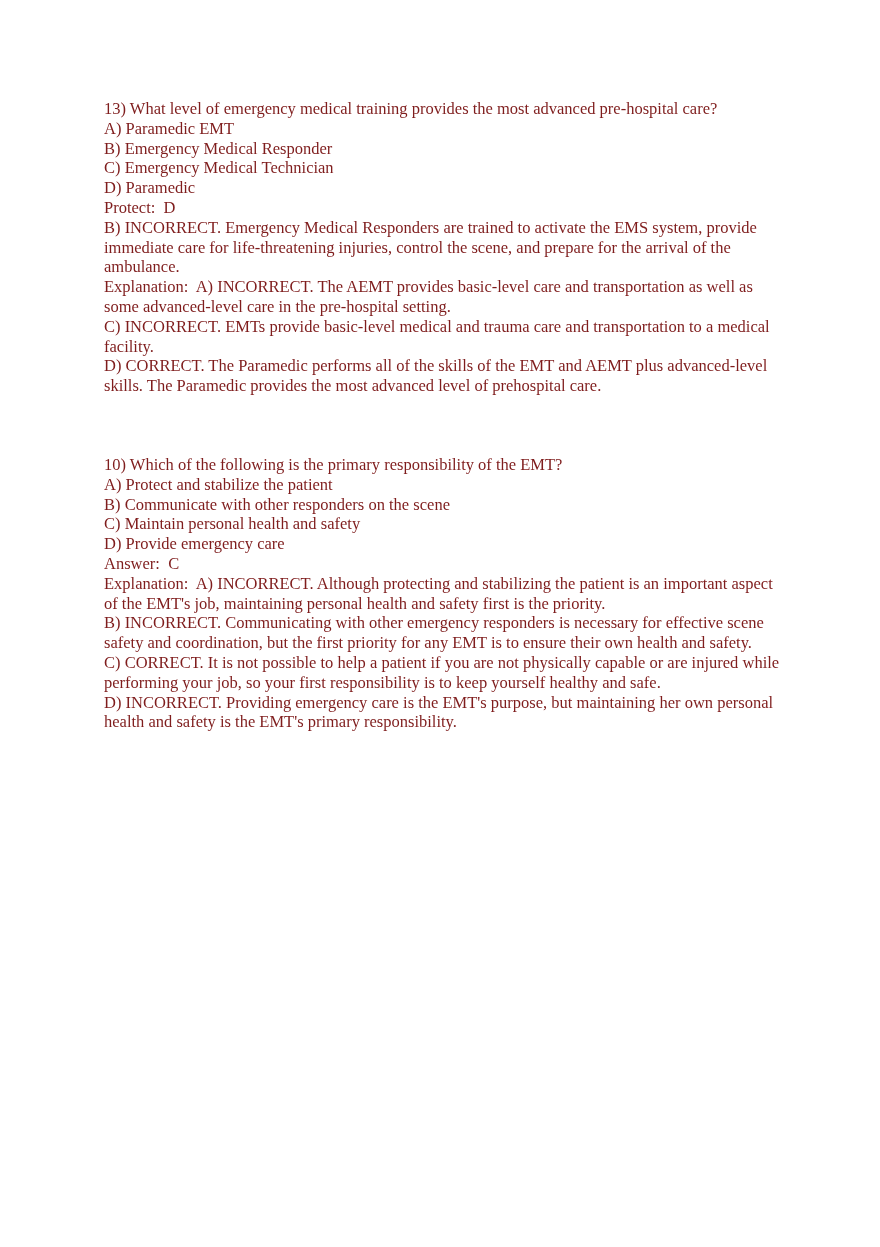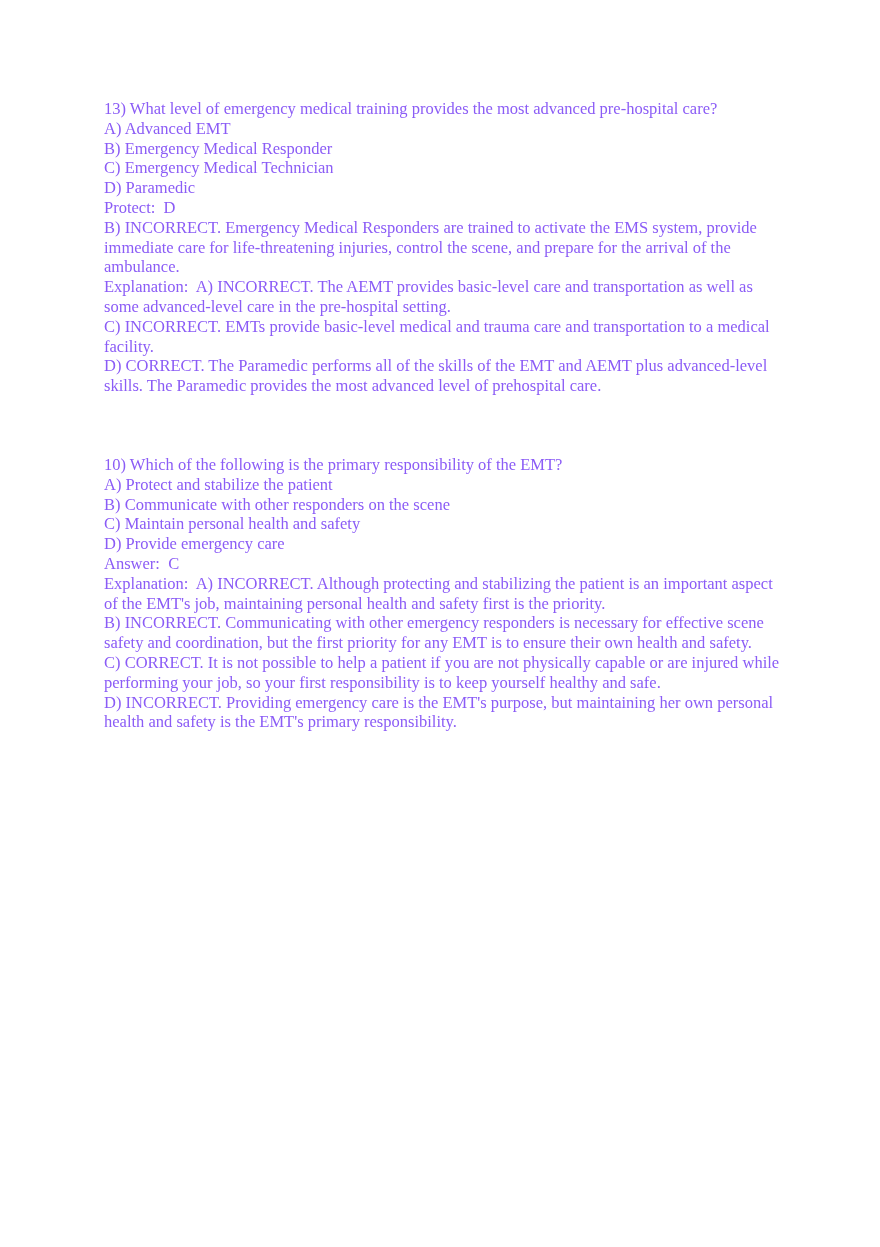--- a/index.html
+++ b/index.html
@@ -10,21 +10,21 @@
   .page {
     position: relative;
     width: 880px;
     height: 1247px;
     background: #ffffff;
     box-sizing: border-box;
     padding: 99px 100px 0 104px;
     font-family: "Liberation Serif", serif;
     font-size: 16.5px;
     line-height: 19.8px;
-    color: #8b5cf6;
+    color: #7f1d1d;
     overflow: hidden;
   }
   .question {
     display: block;
   }
   .para {
     margin: 0;
     white-space: pre-wrap;
   }
   .para .it {
@@ -32,21 +32,21 @@
   .question-gap {
     height: 59px;
   }
 </style>
 </head>
 <body>
 
 <div class="page">
   <section class="question">
       <p class="para"><span>13) What level of emergency medical training provides the most advanced pre-hospital care?</span></p>
-      <p class="para"><span>A) Advanced EMT</span></p>
+      <p class="para"><span>A) Paramedic EMT</span></p>
       <p class="para"><span>B) Emergency Medical Responder</span></p>
       <p class="para"><span>C) Emergency Medical Technician</span></p>
       <p class="para"><span>D) Paramedic</span></p>
       <p class="para"><span>Protect:  D</span></p>
       <p class="para"><span>B) INCORRECT. Emergency Medical Responders are trained to activate the EMS system, provide immediate care for life-threatening injuries, control the scene, and prepare for the arrival of the ambulance.</span></p>
       <p class="para"><span>Explanation:  A) INCORRECT. The AEMT provides basic-level care and transportation as well as some advanced-level care in the pre-hospital setting.</span></p>
       <p class="para"><span>C) INCORRECT. EMTs provide basic-level medical and trauma care and transportation to a medical facility.</span></p>
       <p class="para"><span>D) CORRECT. The Paramedic performs all of the skills of the EMT and AEMT plus advanced-level skills. The Paramedic provides the most advanced level of prehospital care.</span></p>
     </section>
 

